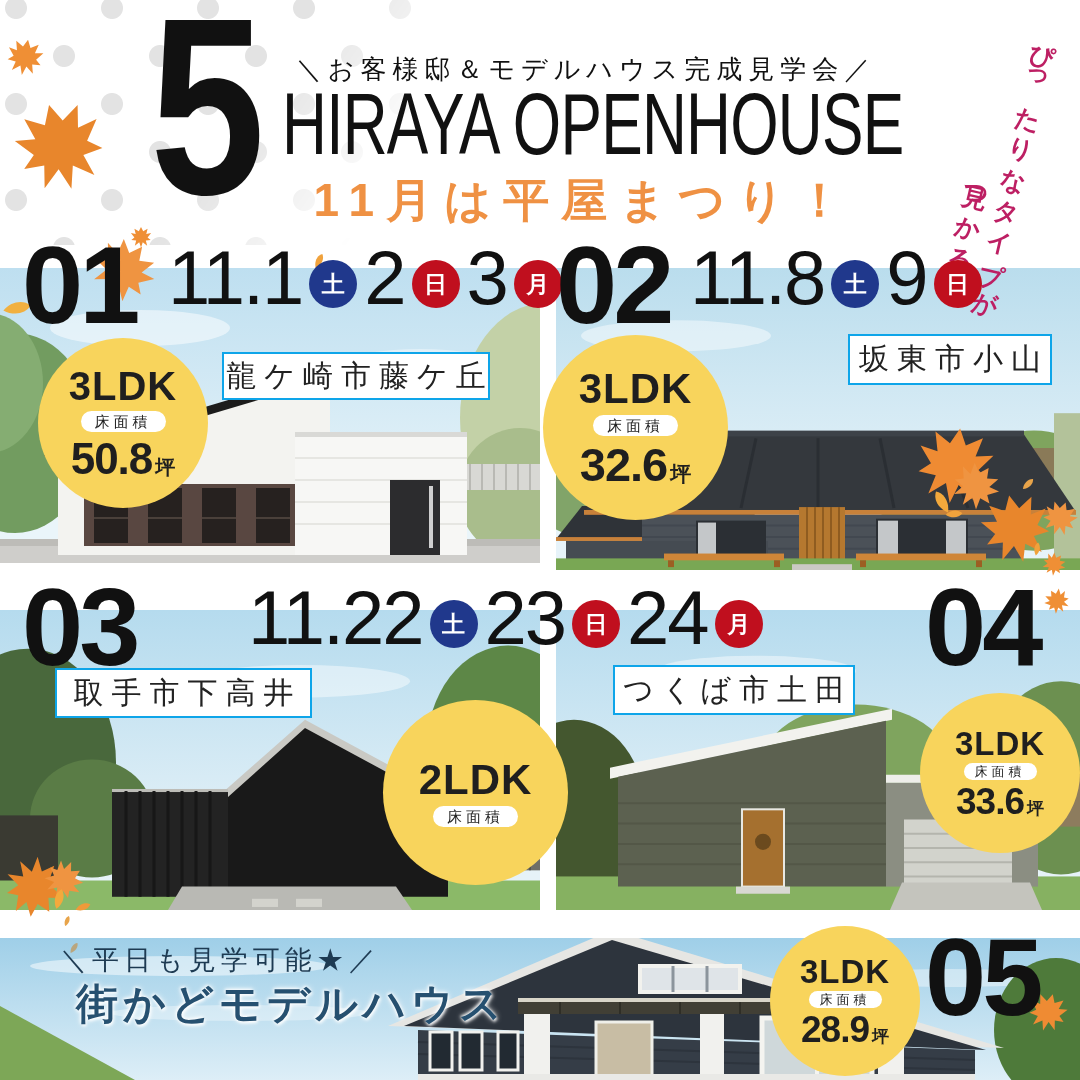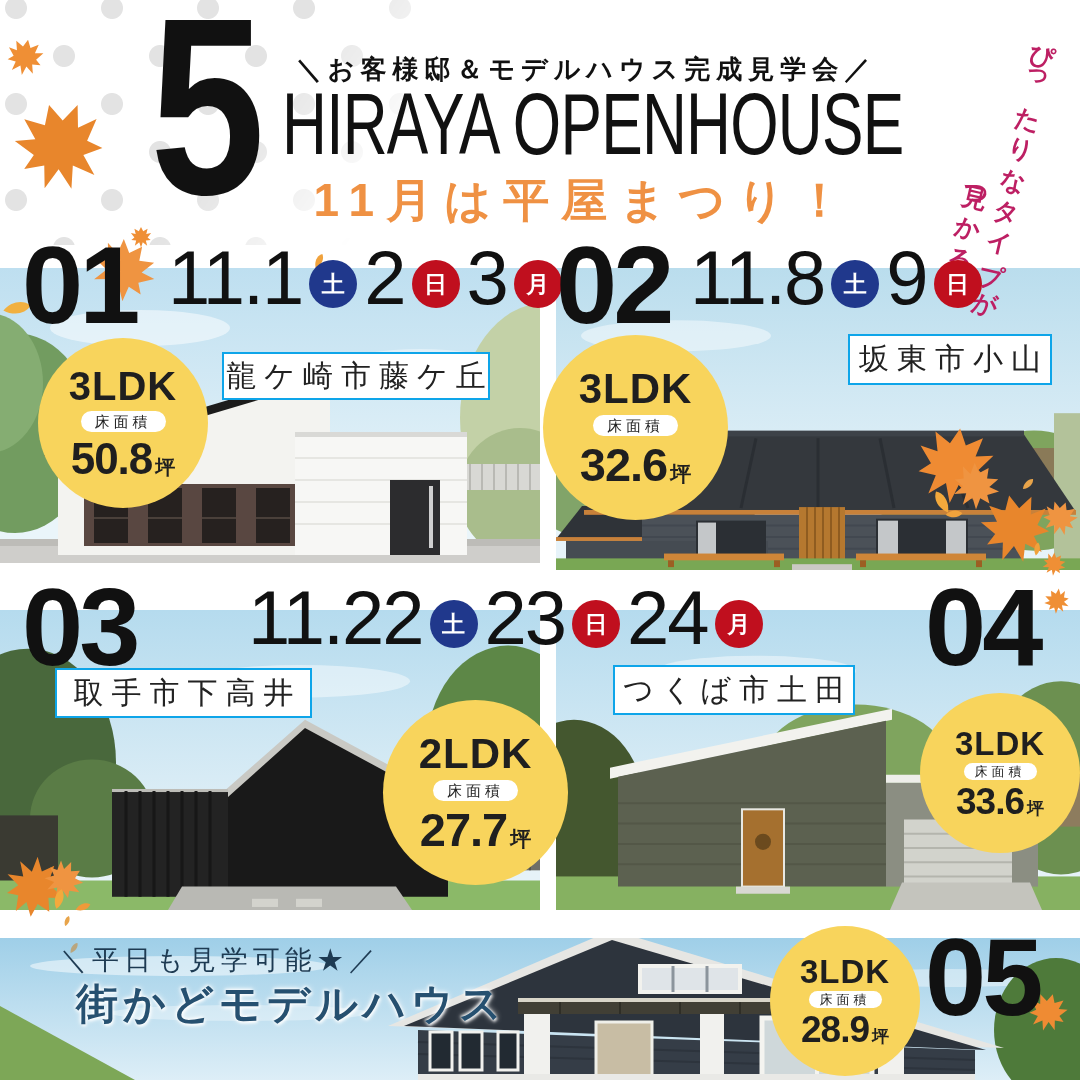--- a/index.html
+++ b/index.html
@@ -18,21 +18,21 @@
     -webkit-mask-image:linear-gradient(125deg,#000 55%,transparent 88%);
     mask-image:linear-gradient(125deg,#000 55%,transparent 88%);
   }
   .big-five{
     position:absolute;left:150px;top:6px;z-index:3;
     font-size:252px;line-height:0.80;font-weight:700;letter-spacing:-6px;
     transform:scaleX(.82);transform-origin:left top;color:#111;
   }
   .tagline{
     position:absolute;left:280px;top:52px;width:612px;z-index:3;text-align:center;
-    font-size:26px;font-weight:700;letter-spacing:6px;color:#111;white-space:nowrap;
+    font-size:26px;font-weight:400;letter-spacing:6px;color:#111;white-space:nowrap;
   }
   .title{
     position:absolute;left:282px;top:80px;z-index:3;white-space:nowrap;
     font-size:84px;line-height:1;font-weight:500;letter-spacing:-1px;color:#111;
     transform:scaleX(.74) scaleY(1.04);transform-origin:left top;
   }
   .subtitle{
     position:absolute;left:284px;top:170px;width:600px;z-index:3;text-align:center;
     font-size:46px;font-weight:700;letter-spacing:12px;color:#ef9143;white-space:nowrap;
   }
@@ -325,21 +325,20 @@
     <span class="d-num">11.22</span>
     <span class="d-circle sat">土</span>
     <span class="d-num">23</span>
     <span class="d-circle sun">日</span>
     <span class="d-num">24</span>
     <span class="d-circle sun">月</span>
   </div>
   <div class="badge" style="left:383px;top:700px;width:185px;height:185px">
     <div class="b-ldk">2LDK</div>
     <div class="b-pill">床面積</div>
-    <div class="b-area"><span class="b-val">27.7</span><span class="b-unit">坪</span></div>
   </div>
   <div class="loc-box" style="left:55px;top:668px;width:245px;height:46px">取手市下高井</div>
 
   <div class="num" style="left:925px;top:572px">04</div>
   <div class="badge sm" style="left:920px;top:693px;width:160px;height:160px">
     <div class="b-ldk">3LDK</div>
     <div class="b-pill">床面積</div>
     <div class="b-area"><span class="b-val">33.6</span><span class="b-unit">坪</span></div>
   </div>
   <div class="loc-box" style="left:613px;top:665px;width:230px;height:46px">つくば市土田</div>

